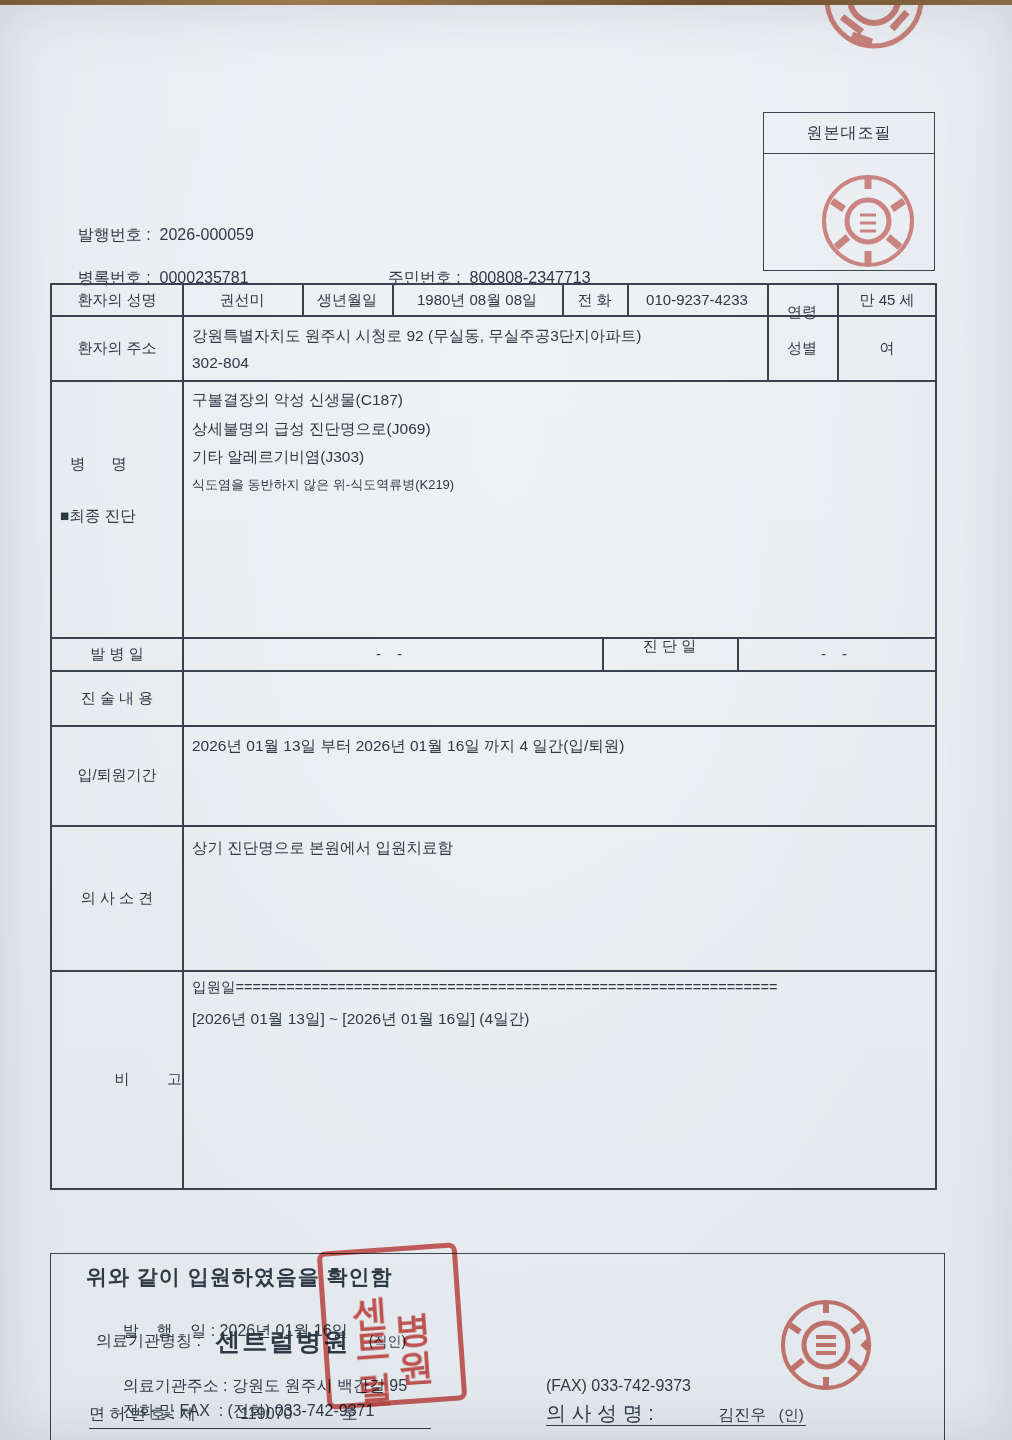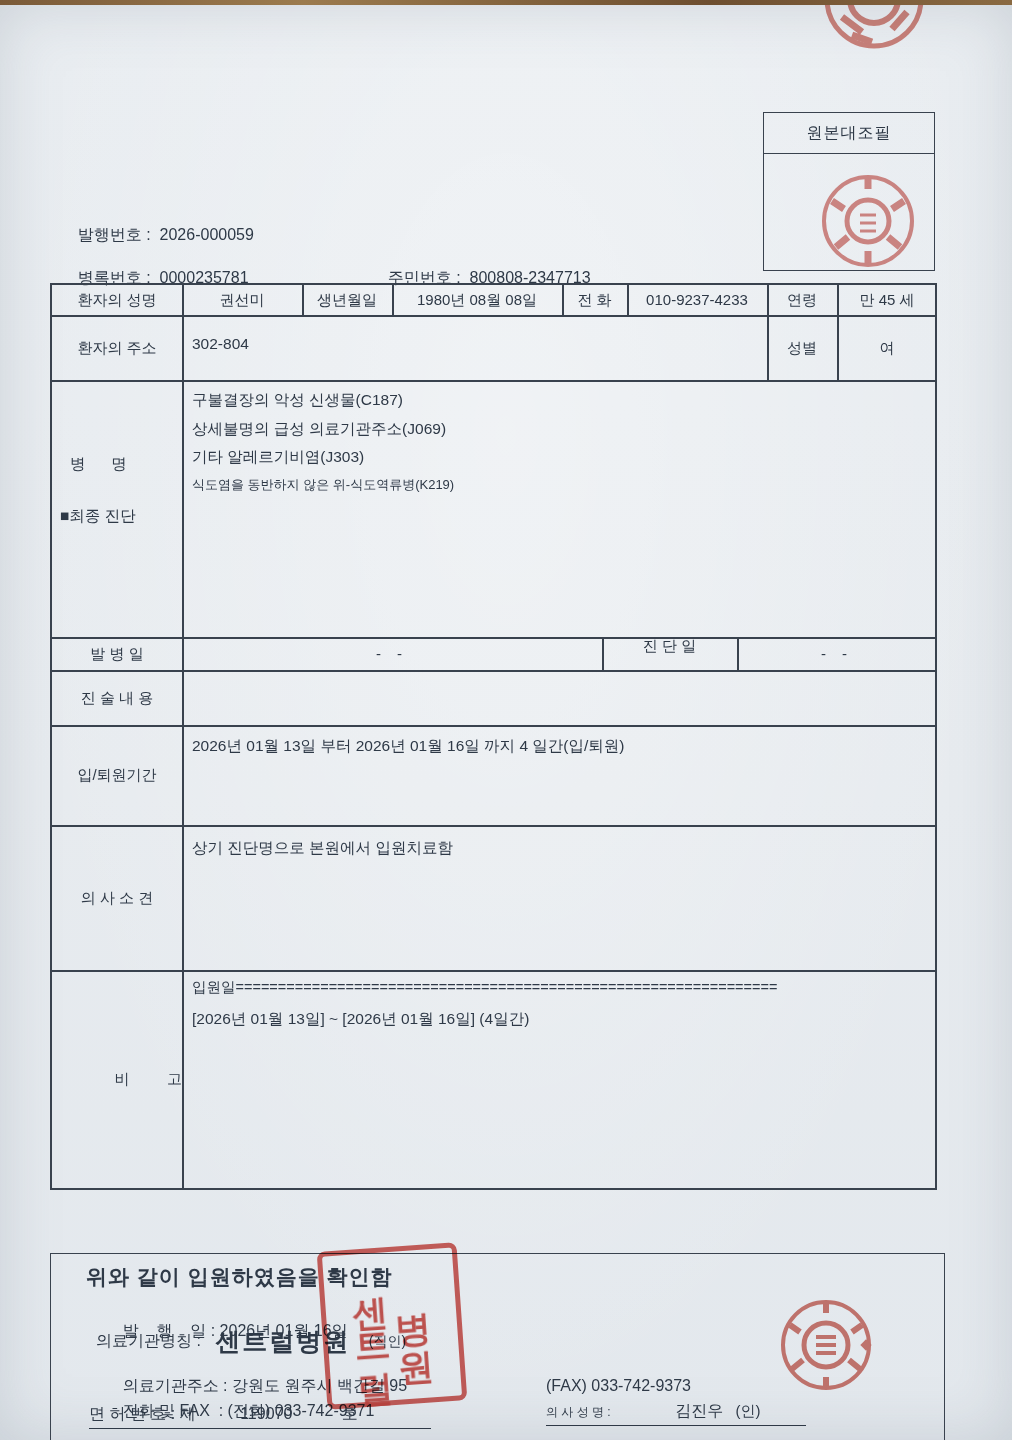--- a/index.html
+++ b/index.html
@@ -101,45 +101,46 @@
       </div>
     <div class="cell abs" style="left:340px;top:0;width:170px;height:30px;">
         <span class="txt ink" style="font-size:15px;">1980년 08월 08일</span>
       </div>
     <div class="cell abs" style="left:510px;top:0;width:65px;height:30px;">
         <span class="txt ink" style="font-size:15px;">전 화</span>
       </div>
     <div class="cell abs" style="left:575px;top:0;width:140px;height:30px;">
         <span class="txt ink" style="font-size:15px;">010-9237-4233</span>
       </div>
-    <div class="cell abs" style="left:715px;top:0;width:70px;height:30px;">
+    <div class="cell abs" style="left:715px;top:12px;width:70px;height:30px;">
         <span class="txt ink" style="font-size:15px;">연령</span>
       </div>
     <div class="cell abs" style="left:785px;top:0;width:100px;height:30px;">
         <span class="txt ink" style="font-size:15px;">만 45 세</span>
       </div>
 
     <div class="cell abs" style="left:0;top:30px;width:130px;height:65px;">
         <span class="txt ink" style="font-size:15px;">환자의 주소</span>
       </div>
     <div class="abs" style="left:140px;top:42px;width:570px;">
+      <div class="txt ink" style="font-size:15.5px;">강원특별자치도 원주시 시청로 92 (무실동, 무실주공3단지아파트)</div>
       <div class="txt ink" style="font-size:15.5px;margin-top:8px;">302-804</div>
     </div>
     <div class="cell abs" style="left:715px;top:30px;width:70px;height:65px;">
         <span class="txt ink" style="font-size:15px;">성별</span>
       </div>
     <div class="cell abs" style="left:785px;top:30px;width:100px;height:65px;">
         <span class="txt ink" style="font-size:15px;">여</span>
       </div>
 
     <div class="abs txt ink" style="left:18px;top:170px;font-size:15.5px;">병      명</div>
     <div class="abs txt ink" style="left:8px;top:222px;font-size:15.5px;">■최종 진단</div>
     <div class="abs" style="left:140px;top:106px;">
       <div class="txt ink" style="font-size:15.5px;margin-bottom:10px;">구불결장의 악성 신생물(C187)</div>
-      <div class="txt ink" style="font-size:15.5px;margin-bottom:10px;">상세불명의 급성 의료기관주소(J069)</div>
+      <div class="txt ink" style="font-size:15.5px;margin-bottom:10px;">상세불명의 급성 진단명으로(J069)</div>
       <div class="txt ink" style="font-size:15.5px;margin-bottom:10px;">기타 알레르기비염(J303)</div>
       <div class="txt ink" style="font-size:13px;">식도염을 동반하지 않은 위-식도역류병(K219)</div>
     </div>
 
     <div class="cell abs" style="left:0;top:352px;width:130px;height:33px;">
         <span class="txt ink" style="font-size:15px;">발 병 일</span>
       </div>
     <div class="cell abs" style="left:130px;top:352px;width:420px;height:33px;">
         <span class="txt ink" style="font-size:15px;letter-spacing:6px;">- -</span>
       </div>
@@ -195,21 +196,21 @@
     </div>
     <div class="abs txt ink" style="left:495px;top:122px;font-size:16px;">(FAX) 033-742-9373</div>
 
     <div class="abs u" style="left:38px;top:150px;width:342px;height:24px;">
       <span class="txt ink" style="font-size:16px;">면 허 번 호 : 제</span>
       <span class="txt ink" style="font-size:16px;margin-left:40px;">119070</span>
       <span class="txt ink" style="font-size:16px;margin-left:45px;">호</span>
     </div>
 
     <div class="abs u" style="left:495px;top:147px;width:260px;height:24px;">
-      <span class="txt ink" style="font-size:12px;">의 사 성 명 :</span>
+      <span class="txt ink" style="font-size:20px;">의 사 성 명 :</span>
       <span class="txt ink" style="font-size:16px;margin-left:60px;">김진우</span>
       <span class="txt ink" style="font-size:15px;margin-left:8px;">(인)</span>
     </div>
   </div>
 
   <svg class="stamp" style="left:822px;top:-58px;opacity:.6;" width="105" height="105" viewBox="0 0 105 105">
     <circle cx="52" cy="52" r="47" fill="none" stroke="#c0392b" stroke-width="5"></circle>
     <circle cx="52" cy="52" r="24" fill="none" stroke="#c0392b" stroke-width="6"></circle>
     <path d="M20 70 L40 85 M70 82 L85 65 M30 88 L50 95" stroke="#c0392b" stroke-width="7" fill="none"></path>
   </svg>

